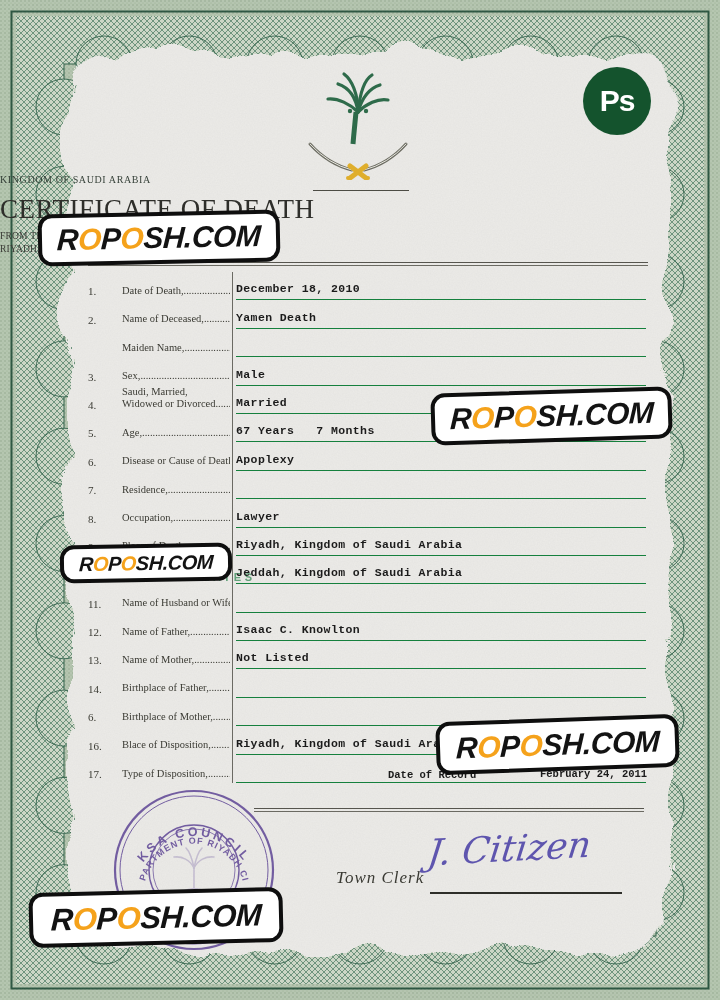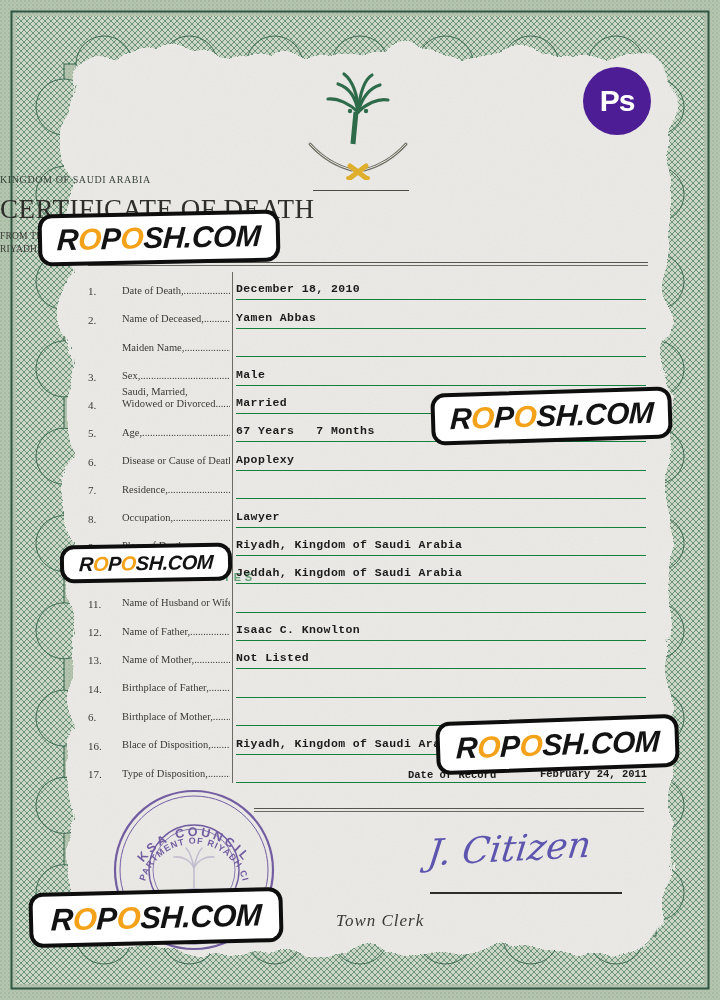--- a/index.html
+++ b/index.html
@@ -25,48 +25,48 @@
   #form-rows{position:absolute;left:0;right:0;top:272px;z-index:5;}
   .frow{position:relative;height:28.4px;}
   .fnum{position:absolute;left:88px;bottom:3px;font-size:11px;color:#3a3a33;}
   .flabel{position:absolute;left:122px;bottom:3px;width:108px;white-space:nowrap;
           overflow:hidden;font-size:10.5px;line-height:12.5px;color:#3a3a33;}
   .fvalue{position:absolute;left:236px;right:74px;bottom:0;min-height:14px;
           border-bottom:1px solid #15803d;padding-bottom:3px;white-space:pre;
           font-family:"Liberation Mono",monospace;font-weight:bold;
           font-size:11.5px;letter-spacing:0.4px;color:#1b1b1b;}
   .vdivider{position:absolute;left:232px;top:272px;width:1px;height:511px;background:#6b6a63;z-index:5;}
-  .record-label{position:absolute;left:408px;top:769px;font-family:"Liberation Mono",monospace;
+  .record-label{position:absolute;left:388px;top:769px;font-family:"Liberation Mono",monospace;
           font-weight:bold;font-size:10.5px;color:#1b1b1b;z-index:6;}
   .record-value{position:absolute;left:540px;top:768px;font-family:"Liberation Mono",monospace;
           font-weight:bold;font-size:10.5px;color:#1b1b1b;z-index:6;}
 
   
   #stamp{position:absolute;left:108px;top:784px;z-index:6;mix-blend-mode:multiply;opacity:0.9;}
-  .clerk{position:absolute;left:336px;top:911px;font-style:italic;font-size:17px;
+  .clerk{position:absolute;left:336px;top:868px;font-style:italic;font-size:17px;
          letter-spacing:1px;color:#3a3a33;z-index:6;}
   .sig-line{position:absolute;left:430px;top:892px;width:192px;height:2px;background:#2e2e29;z-index:6;}
   .signature{position:absolute;left:428px;top:828px;font-family:"DejaVu Serif",serif;
          font-style:italic;font-size:36px;color:#5e55ae;z-index:7;
          transform:rotate(-3deg) skewX(-10deg);white-space:nowrap;}
 
   
   .wm{position:absolute;background:#fff;border:4px solid #0e0e0e;border-radius:14px;
       display:flex;align-items:center;justify-content:center;z-index:20;box-sizing:border-box;}
   .wm-text{font-family:"Liberation Sans",sans-serif;font-weight:bold;font-style:italic;
       letter-spacing:-0.5px;color:#131313;transform:skewX(-4deg);white-space:nowrap;}
   .wm1{left:38px;top:212px;width:242px;height:52px;font-size:30px;transform:rotate(-1.2deg);}
   .wm2{left:431px;top:390px;width:241px;height:52px;font-size:30px;transform:rotate(-1.8deg);}
   .wm3{left:60px;top:544px;width:172px;height:38px;font-size:20px;transform:rotate(-1deg);}
   .wm4{left:436px;top:718px;width:243px;height:53px;font-size:30px;transform:rotate(-2deg);}
   .wm5{left:29px;top:890px;width:254px;height:55px;font-size:31px;transform:rotate(-1.4deg);}
   .tagline{position:absolute;left:74px;top:571px;font-family:"Liberation Sans",sans-serif;
       font-weight:bold;font-size:11px;letter-spacing:3.5px;color:#64a27b;z-index:4;}
   .ps-badge{position:absolute;left:583px;top:67px;width:68px;height:68px;border-radius:50%;
-      background:#4c1d95;display:flex;align-items:center;justify-content:center;z-index:30;}
+      background:#14532d;display:flex;align-items:center;justify-content:center;z-index:30;}
   .ps-badge span{font-family:"Liberation Sans",sans-serif;font-weight:bold;font-size:30px;
       letter-spacing:-1px;color:#fff;}
 </style>
 </head>
 <body>
 
 <div id="stage">
 
   <svg id="bg" width="720" height="1000">
     <defs>
@@ -167,21 +167,21 @@
   <div id="form-rows">
   <div class="frow">
     <span class="fnum">1.</span>
     <span class="flabel">Date of Death,.............................................</span>
     <span class="fvalue">December 18, 2010</span>
   </div>
 
   <div class="frow">
     <span class="fnum">2.</span>
     <span class="flabel">Name of Deceased,.............................................</span>
-    <span class="fvalue">Yamen Abbas</span>
+    <span class="fvalue">Yamen Death</span>
   </div>
 
   <div class="frow">
     <span class="fnum"></span>
     <span class="flabel">Maiden Name,.............................................</span>
     <span class="fvalue"></span>
   </div>
 
   <div class="frow">
     <span class="fnum">3.</span>

